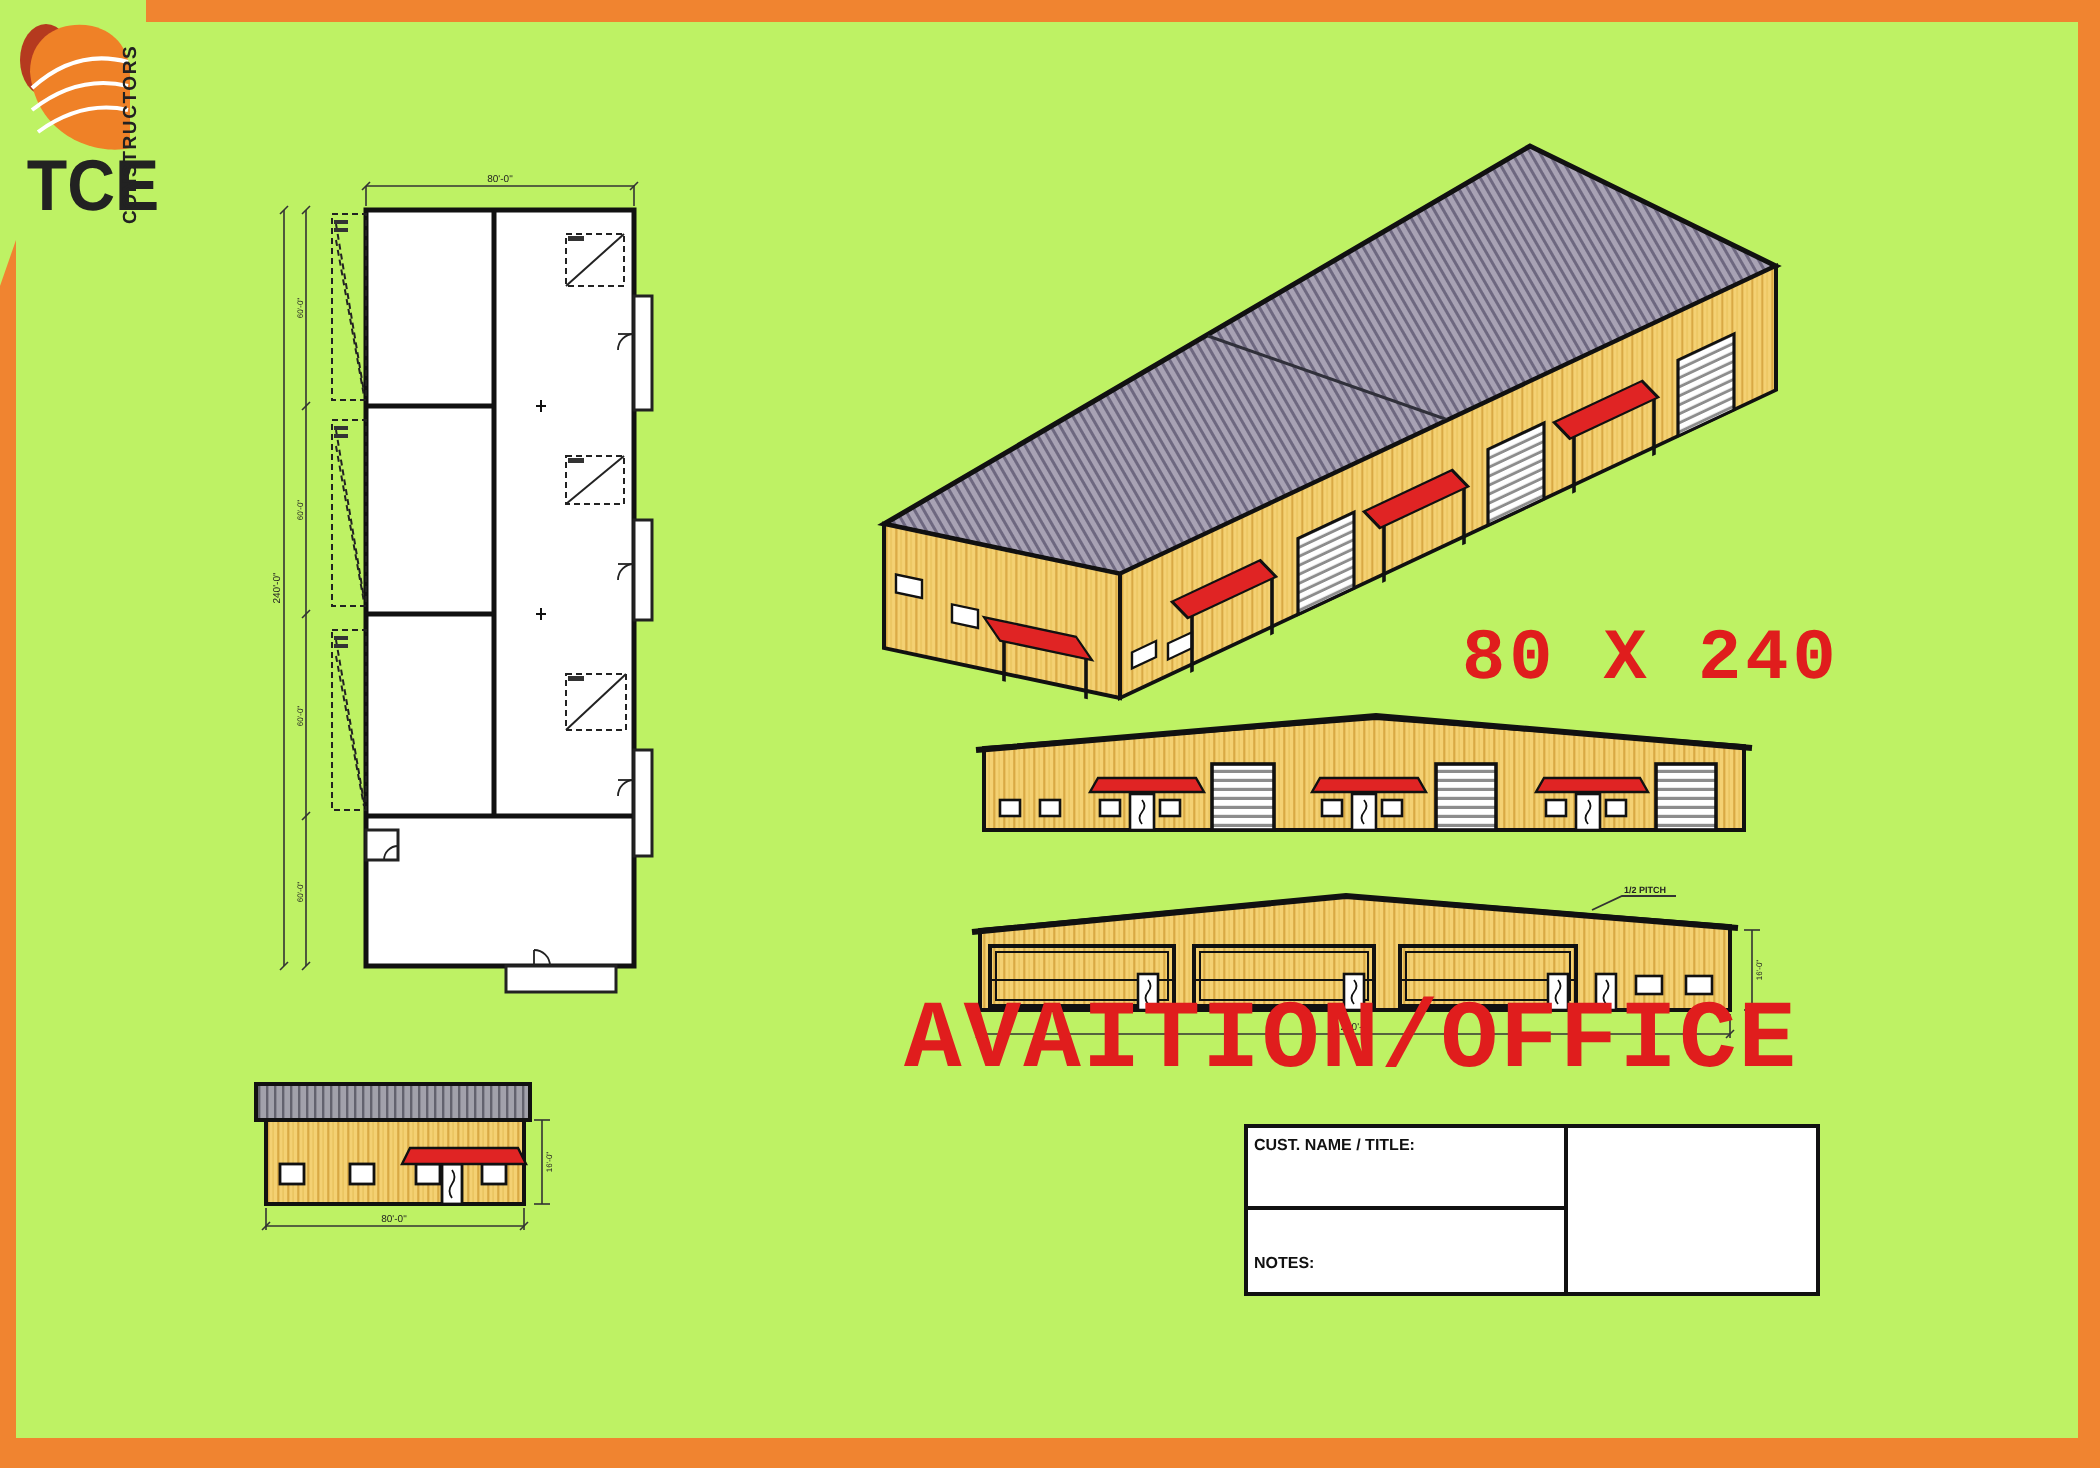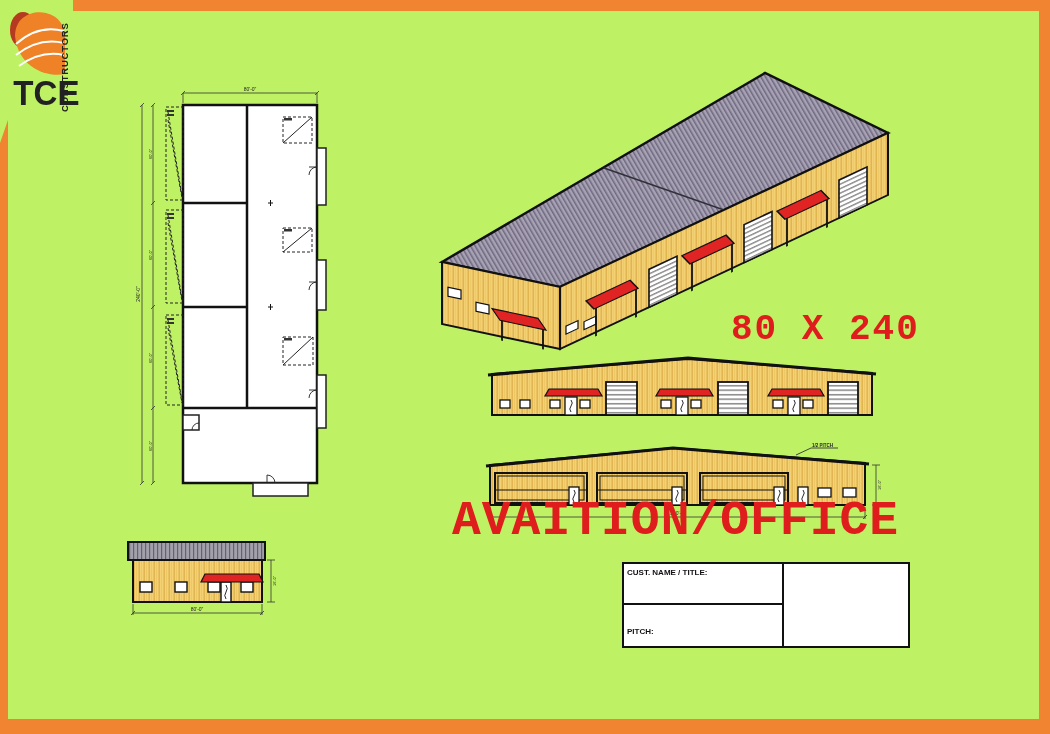--- a/index.html
+++ b/index.html
@@ -337,21 +337,21 @@
       <line x1="154" y1="32" x2="162" y2="32"></line>
         <line x1="154" y1="74" x2="162" y2="74"></line>
     </g>
     <text transform="translate(163,53) rotate(-90)" font-size="4" text-anchor="middle">16'-0"</text>
   </svg>
 
   <div class="tblock">
     <div class="tb-left">
       <div class="tb-cell tb-cust">CUST. NAME / TITLE:</div>
       <div class="tb-cell tb-notes">
-        <div>PITCH:</div>
+        <div>NOTES:</div>
         
         
         
       </div>
     </div>
   </div>
 
 </div>
 
 </body></html>

